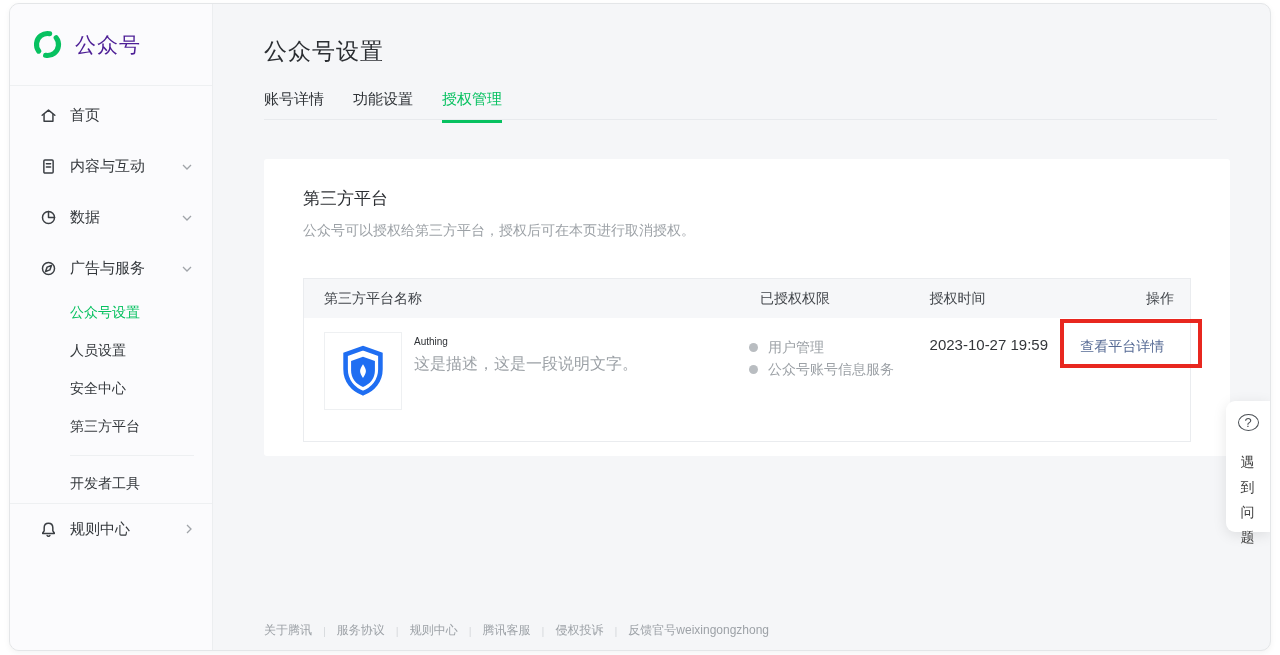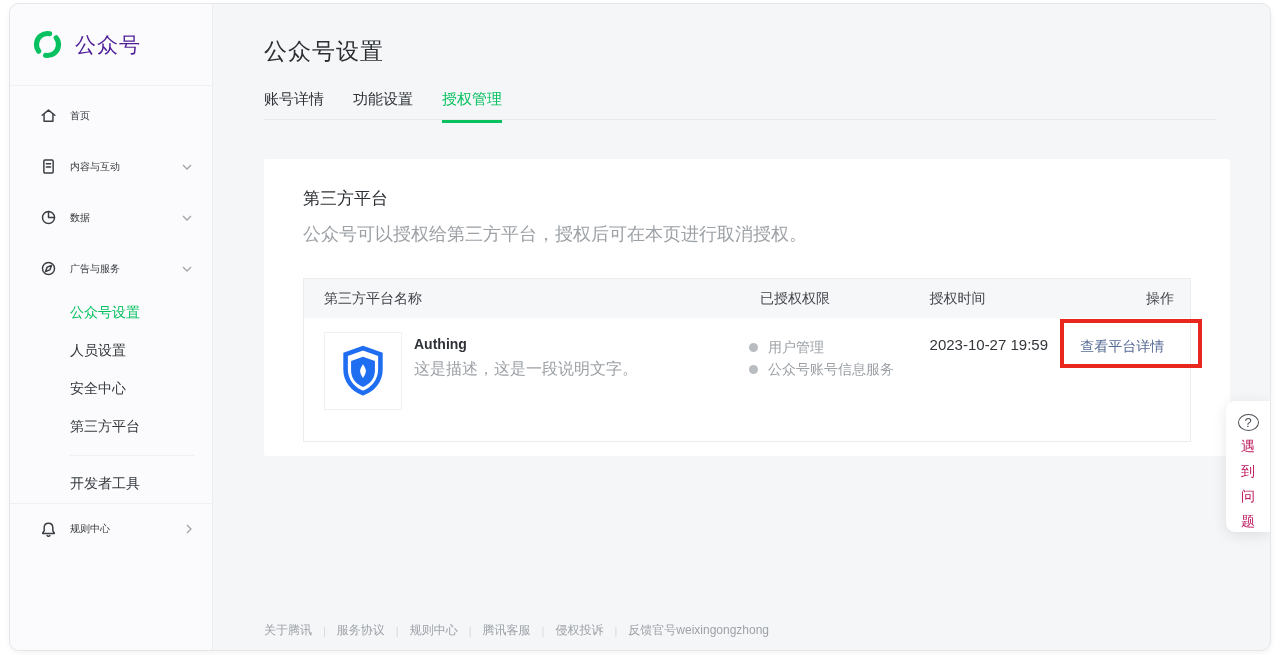--- a/index.html
+++ b/index.html
@@ -13,21 +13,21 @@
   
   .sidebar { position:absolute; left:0; top:0; bottom:0; width:203px;
     background:#fbfbfd; border-right:1px solid #eceef0; }
   .logo-row { height:82px; display:flex; align-items:center; padding-left:21px;
     border-bottom:1px solid #eef0f2; }
   .logo-row svg { flex:0 0 auto; }
   .logo-text { margin-left:11px; font-size:21px; color:#4c1d95; letter-spacing:1px; }
 
   .nav { padding-top:4px; }
   .nav-item { height:51px; display:flex; align-items:center;
-    padding:0 20px 0 29px; font-size:10px; color:#34383c; cursor:pointer; }
+    padding:0 20px 0 29px; font-size:15px; color:#34383c; cursor:pointer; }
   .nav-item .nicon { width:19px; height:19px; margin-right:12px; display:flex;
     align-items:center; justify-content:center; }
   .nav-item .chev { margin-left:auto; display:flex; }
 
   .sub-item { height:38px; display:flex; align-items:center; padding-left:60px;
     font-size:14px; color:#34383c; cursor:pointer; }
   .sub-item.active { color:#07c160; }
   .sub-divider { border-top:1px solid #eef0f2; margin:9px 18px 9px 60px; }
   .side-divider { border-top:1px solid #eef0f2; margin-top:0; }
 
@@ -38,38 +38,38 @@
   .tabs { position:absolute; left:50px; top:86px; display:flex; gap:29px; }
   .tab { font-size:15px; color:#303438; padding-bottom:11px; cursor:pointer; }
   .tab.active { color:#07c160; border-bottom:3px solid #07c160; font-weight:500; }
   .head-divider { position:absolute; top:115px; left:50px; right:53px; height:1px;
     background:#e8eaed; }
 
   .card { position:absolute; left:50px; top:155px; width:966px; height:297px;
     background:#ffffff; border-radius:3px; }
   .section-title { position:absolute; left:39px; top:28px; font-size:17px;
     font-weight:500; color:#2c2f33; }
-  .section-desc { position:absolute; left:39px; top:63px; font-size:18px;
+  .section-desc { position:absolute; left:39px; top:63px; font-size:14px;
     color:#9ca1a6; }
 
   .table { position:absolute; left:39px; top:119px; width:888px;
     border:1px solid #eaecef; }
   .t-head { height:39px; background:#f6f7f9; display:flex; align-items:center;
     font-size:14px; color:#41454a; }
   .t-row { height:123px; display:flex; background:#fff; }
   .c1 { width:446px; } .c2 { width:170px; } .c3 { width:162px; } .c4 { width:110px; }
   .t-head .c1 { padding-left:20px; }
   .t-head .c2, .t-head .c3 { padding-left:11px; }
   .t-head .c4 { text-align:right; padding-right:16px; }
 
   .t-row .c1 { display:flex; padding:14px 0 0 20px; }
   .logo-box { width:78px; height:78px; border:1px solid #eef0f2; background:#fff;
     display:flex; align-items:center; justify-content:center; }
   .plat-meta { margin-left:12px; padding-top:4px; }
-  .plat-name { font-size:14px; color:#2f3236; font-weight:700; }
+  .plat-name { font-size:10px; color:#2f3236; font-weight:400; }
   .plat-desc { margin-top:7px; font-size:16px; color:#9ca1a6; }
 
   .t-row .c2 { padding-top:18px; }
   .perm { display:flex; align-items:center; font-size:14px; color:#9ca1a6;
     line-height:22px; }
   .perm .dot { width:9px; height:9px; border-radius:50%; background:#b9bdc1;
     margin-right:10px; flex:0 0 auto; }
   .t-row .c3 { padding:18px 0 0 11px; font-size:15px; color:#33363a; }
   .t-row .c4 { padding:19px 16px 0 0; text-align:left; }
   .action-link { font-size:14px; color:#576b95; text-decoration:none; cursor:pointer; }
@@ -83,22 +83,22 @@
   .footer .sep { color:#d6d9dc; margin:0 11px; font-size:11px; }
 
   
   .help-widget { position:absolute; right:0; top:397px; width:44px; height:131px;
     background:#ffffff; border-radius:9px 0 0 9px;
     box-shadow:0 3px 14px rgba(0,0,0,.10); display:flex; flex-direction:column;
     align-items:center; padding-top:13px; cursor:pointer; z-index:6; }
   .q-circle { width:21px; height:21px; border:1.5px solid #4a4f54; border-radius:50%;
     font-size:13px; color:#4a4f54; display:flex; align-items:center;
     justify-content:center; }
-  .help-label { width:15px; margin-top:3px; font-size:14px; line-height:25px;
-    color:#be185d; text-align:center; word-break:break-all; }
+  .help-label { width:15px; margin-top:19px; font-size:14px; line-height:25px;
+    color:#404040; text-align:left; word-break:break-all; }
 
   svg { display:block; }
 </style>
 </head>
 <body>
 
 <div class="frame">
 
   <aside class="sidebar">
     <div class="logo-row">

